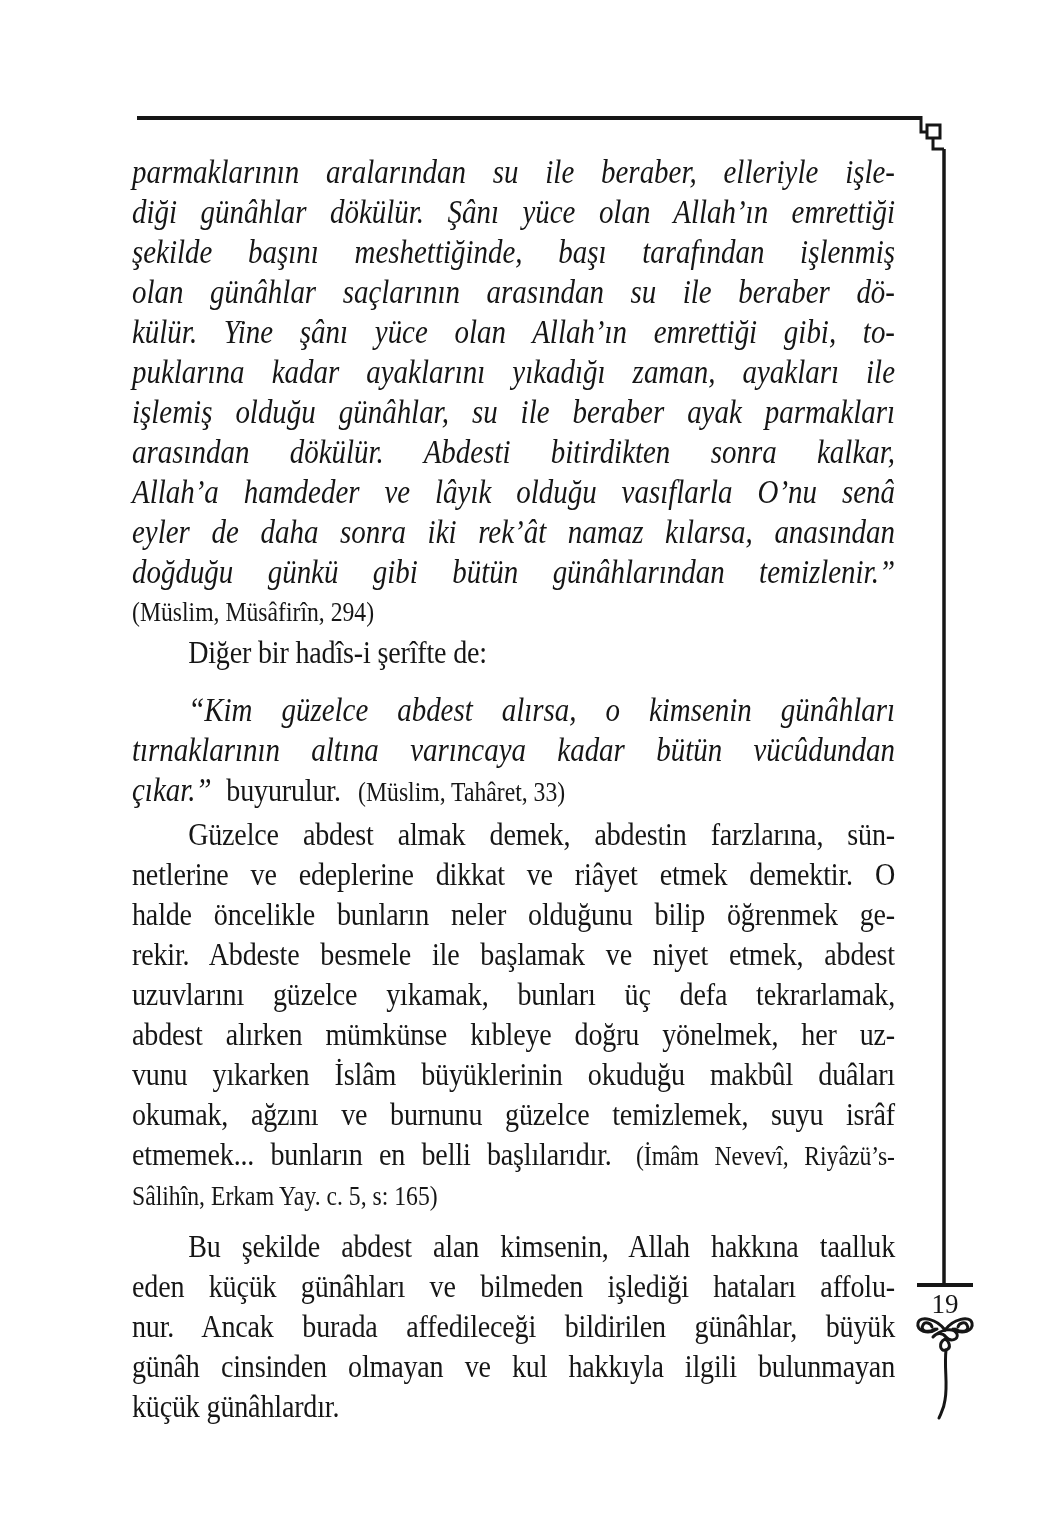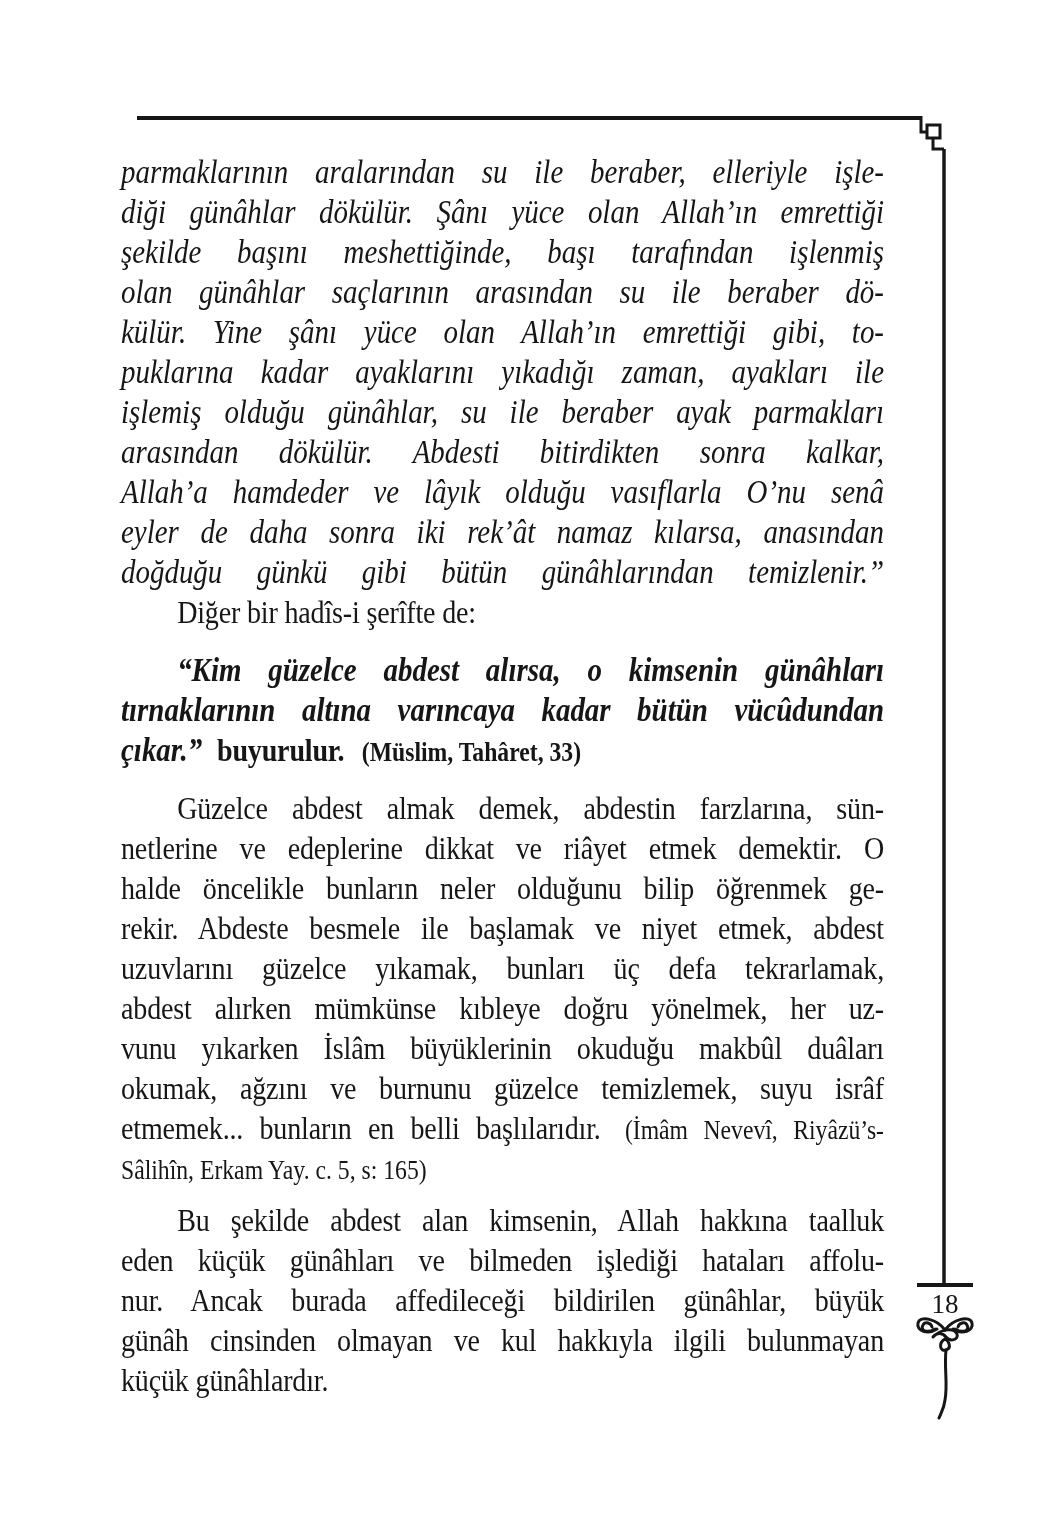--- a/index.html
+++ b/index.html
@@ -6,43 +6,43 @@
   .page{
     position:relative;
     width:1063px;height:1535px;
     background:#ffffff;
     overflow:hidden;
     font-family:"Liberation Serif","DejaVu Serif",serif;
     color:#161616;
   }
   .frame-svg{position:absolute;left:0;top:0;width:1063px;height:1535px;pointer-events:none;}
   .textcol{
-    position:absolute;left:121px;top:152px;width:763px;
+    position:absolute;left:132px;top:152px;width:763px;
   }
   .line{
     display:block;
     width:870px;
     transform:scaleX(0.877);
     transform-origin:0 0;
     font-size:32px;
     line-height:40px;
     letter-spacing:-0.2px;
     white-space:nowrap;
   }
   .j{ text-align:justify; text-align-last:justify; white-space:normal; }
   .left{ text-align:left; text-align-last:left; }
   .it{ font-style:italic; font-size:33px; letter-spacing:0; }
   .indent{ padding-left:64px; box-sizing:border-box; }
   .small{ font-size:27px; letter-spacing:0; }
   .sp-l{ margin-left:12px; }
   .sp-s{ margin-left:9px; }
   .para{ margin:0; padding:0; }
   .p2{ }
-  .q2{ margin-top:18px;font-weight:bold; }
-  .p3{ margin-top:16px; }
+  .q2{ margin-top:18px; }
+  .p3{ margin-top:2px; }
   .p4{ margin-top:10px; }
   .pageno{
     position:absolute;left:913px;top:1289px;width:64px;
     text-align:center;font-size:27px;line-height:30px;color:#161616;
   }
   .flourish{ position:absolute;left:912px;top:1312px;width:66px;height:112px; }
 </style>
 </head>
 <body>
 
@@ -68,20 +68,23 @@
       <span class="line it j">olan günâhlar saçlarının arasından su ile beraber dö-</span>
       <span class="line it j">külür. Yine şânı yüce olan Allah’ın emrettiği gibi, to-</span>
       <span class="line it j">puklarına kadar ayaklarını yıkadığı zaman, ayakları ile</span>
       <span class="line it j">işlemiş olduğu günâhlar, su ile beraber ayak parmakları</span>
       <span class="line it j">arasından dökülür. Abdesti bitirdikten sonra kalkar,</span>
       <span class="line it j">Allah’a hamdeder ve lâyık olduğu vasıflarla O’nu senâ</span>
       <span class="line it j">eyler de daha sonra iki rek’ât namaz kılarsa, anasından</span>
       <span class="line it j">doğduğu günkü gibi bütün günâhlarından temizlenir.”</span>
     </p>
 
+    <p class="para">
+      <span class="line left small">(Müslim, Müsâfirîn, 294)</span>
+    </p>
 
     <p class="para p2">
       <span class="line left indent">Diğer bir hadîs-i şerîfte de:</span>
     </p>
 
     <p class="para q2">
       <span class="line it j indent">“Kim güzelce abdest alırsa, o kimsenin günâhları</span>
       <span class="line it j">tırnaklarının altına varıncaya kadar bütün vücûdundan</span>
       <span class="line left">
         <span class="it">çıkar.”</span>
@@ -109,21 +112,21 @@
     <p class="para p4">
       <span class="line j indent">Bu şekilde abdest alan kimsenin, Allah hakkına taalluk</span>
       <span class="line j">eden küçük günâhları ve bilmeden işlediği hataları affolu-</span>
       <span class="line j">nur. Ancak burada affedileceği bildirilen günâhlar, büyük</span>
       <span class="line j">günâh cinsinden olmayan ve kul hakkıyla ilgili bulunmayan</span>
       <span class="line left">küçük günâhlardır.</span>
     </p>
 
   </main>
 
-  <div class="pageno">18</div>
+  <div class="pageno">19</div>
 
   <svg class="flourish" viewBox="0 0 66 112" xmlns="http://www.w3.org/2000/svg">
     <g stroke="#161616" fill="none" stroke-width="3" stroke-linecap="round">
       <path d="M33 18 C25 7 8 3 6 11 C4 19 16 23 25 17"></path>
       <path d="M23 17 C14 22 8 18 11 13 C13 9 19 11 20 15"></path>
       <path d="M33 18 C41 7 58 3 60 11 C62 19 50 23 41 17"></path>
       <path d="M43 17 C52 22 58 18 55 13 C53 9 47 11 46 15"></path>
       <path d="M21 25 C29 17 42 15 45 22 C47 28 38 30 34 25 C30 20 24 21 21 25"></path>
       <path d="M33 27 C26 31 28 40 34 38 C40 36 37 29 33 27"></path>
       <path d="M34 38 C32 56 36 72 33 88 C32 97 29 101 27 106"></path>

